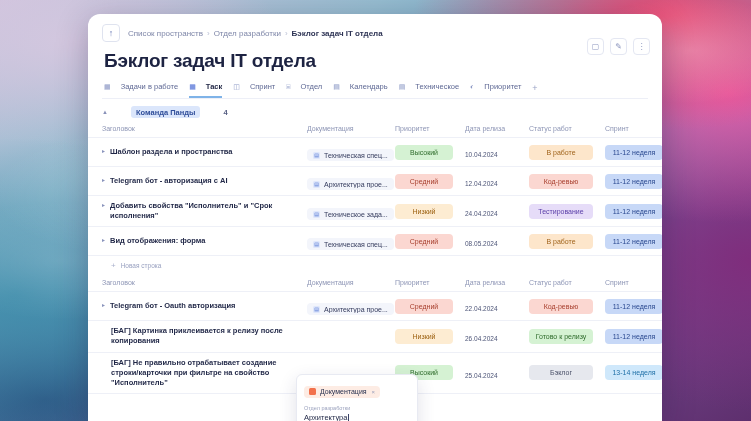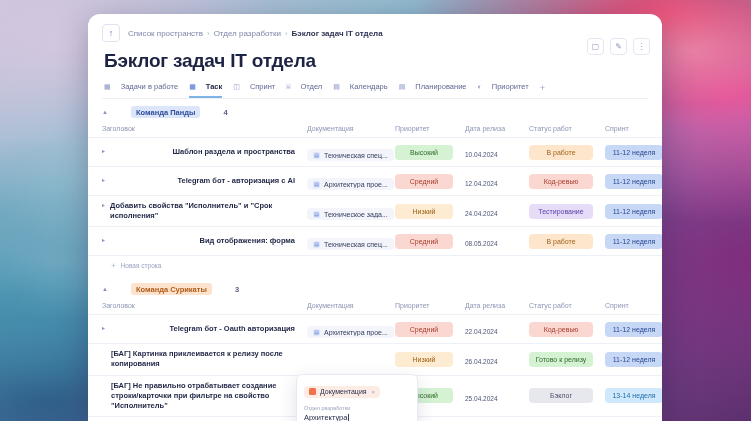--- a/index.html
+++ b/index.html
@@ -104,21 +104,21 @@
   }
   td{
     border-bottom:1px solid #eef0f7;padding:5px 0;vertical-align:middle;
   }
   .c1{width:205px;padding-left:14px!important;}
   .c2{width:88px;}
   .c3{width:70px;}
   .c4{width:64px;}
   .c5{width:76px;}
   .c6{width:66px;}
-  .rowtitle{display:flex;align-items:flex-start;gap:5px;font-size:7.5px;color:#1f2646;font-weight:bold;line-height:1.35;padding-right:12px;justify-content:space-between;}
+  .rowtitle{display:flex;align-items:flex-start;gap:5px;font-size:7.5px;color:#1f2646;font-weight:bold;line-height:1.35;padding-right:12px;}
   .rowtitle .tc{color:#8b95bd;font-size:6px;line-height:1.6;}
   .rowtitle.noarrow{padding-left:9px;}
   .docchip{
     display:inline-flex;align-items:center;gap:4px;background:#f3f5fb;border-radius:4px;
     padding:2.5px 6px;font-size:7px;color:#333a5c;max-width:80px;
   }
   .docico{
     width:7px;height:7px;border-radius:1.5px;background:#dfe7fb;color:#4a6fd0;
     font-size:5px;display:flex;align-items:center;justify-content:center;flex:none;
   }
@@ -204,21 +204,21 @@
         <div class="tab">
           <span class="ic">⌸</span>
           <span>Отдел</span>
         </div>
         <div class="tab">
           <span class="ic">▤</span>
           <span>Календарь</span>
         </div>
         <div class="tab">
           <span class="ic">▤</span>
-          <span>Планирование</span>
+          <span>Техническое</span>
         </div>
         <div class="tab">
           <span class="ic">◐</span>
           <span>Приоритет</span>
         </div>
         <div class="tabplus">+</div>
       </div>
 
     </div>
   </div>
@@ -331,25 +331,20 @@
         </tr>
       </tbody>
         </table>
       <div class="newrow">
         <span class="plus">+</span>
         <span>Новая строка</span>
       </div>
     </div>
 
     <div class="group">
-      <div class="ghead">
-        <span class="gcaret">▲</span>
-        <span class="gchip suricat">Команда Сурикаты</span>
-        <span class="gcount">3</span>
-      </div>
       <table>
         <tbody>
             <tr>
           <th class="c1">Заголовок</th>
           <th class="c2">Документация</th>
           <th class="c3">Приоритет</th>
           <th class="c4">Дата релиза</th>
           <th class="c5">Статус работ</th>
           <th class="c6">Спринт</th>
         </tr>

